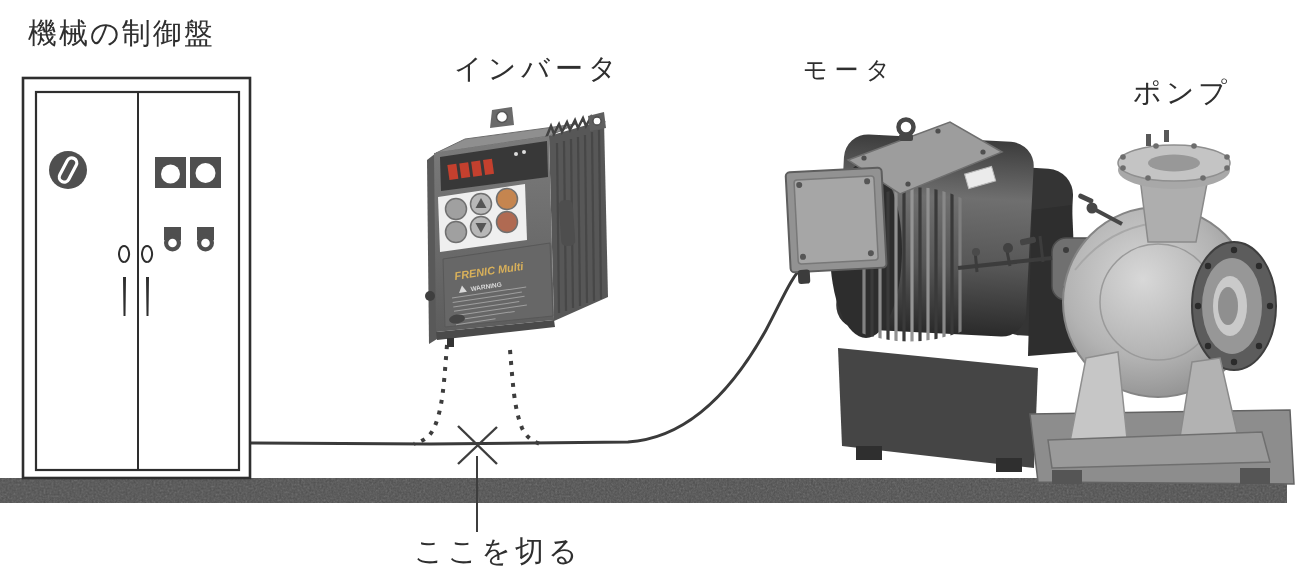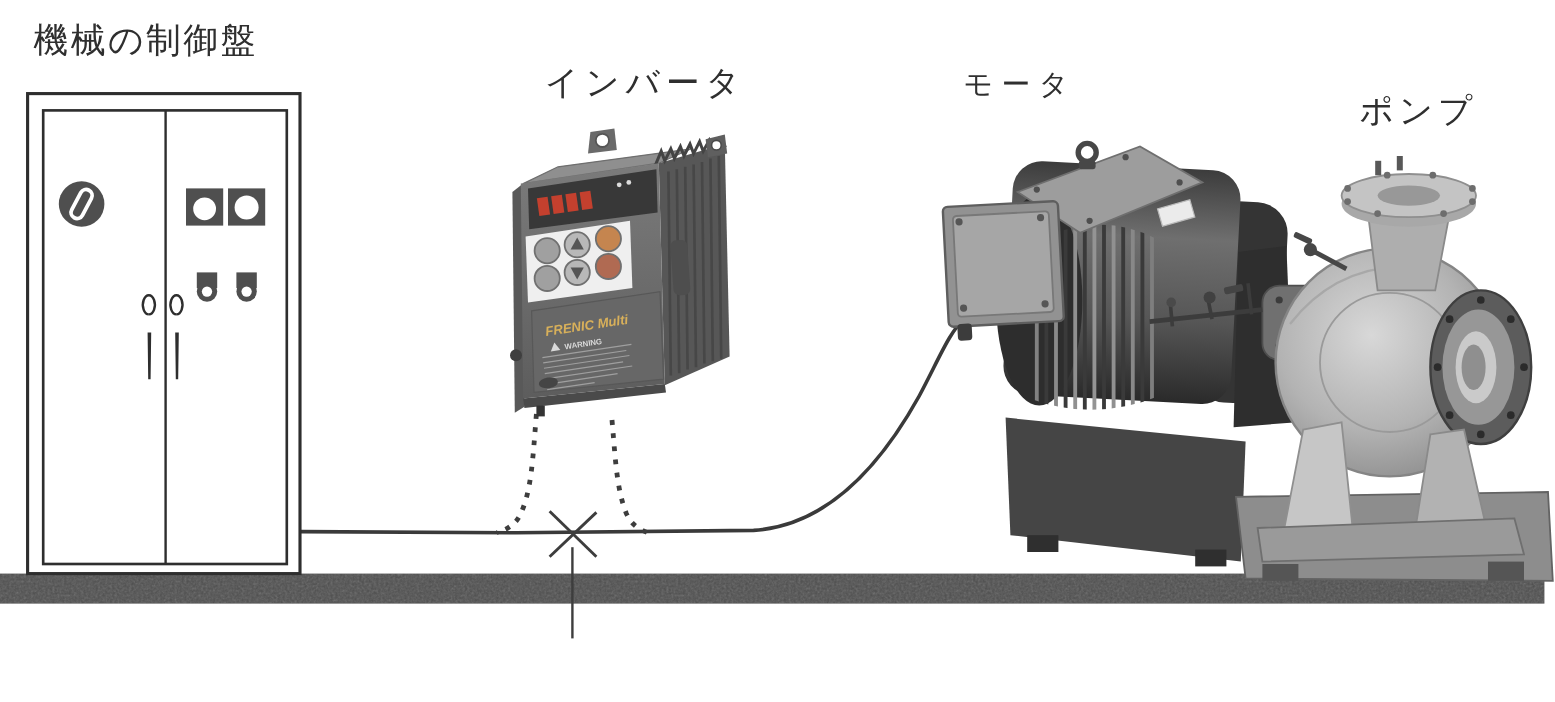--- a/index.html
+++ b/index.html
@@ -304,14 +304,15 @@
       <rect x="1052" y="470" width="30" height="14" fill="#555555"></rect>
       <rect x="1240" y="468" width="30" height="16" fill="#555555"></rect>
     </g>
   </g>
 </svg>
 
   <div class="lbl lbl-panel">機械の制御盤</div>
   <div class="lbl lbl-inv">インバータ</div>
   <div class="lbl lbl-motor">モータ</div>
   <div class="lbl lbl-pump">ポンプ</div>
+  <div class="lbl lbl-cut">ここを切る</div>
 
 </div>
 
 </body></html>

